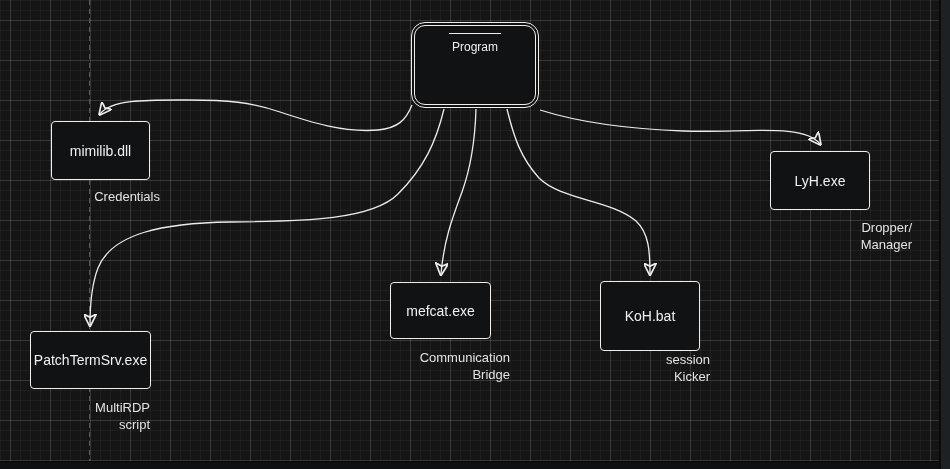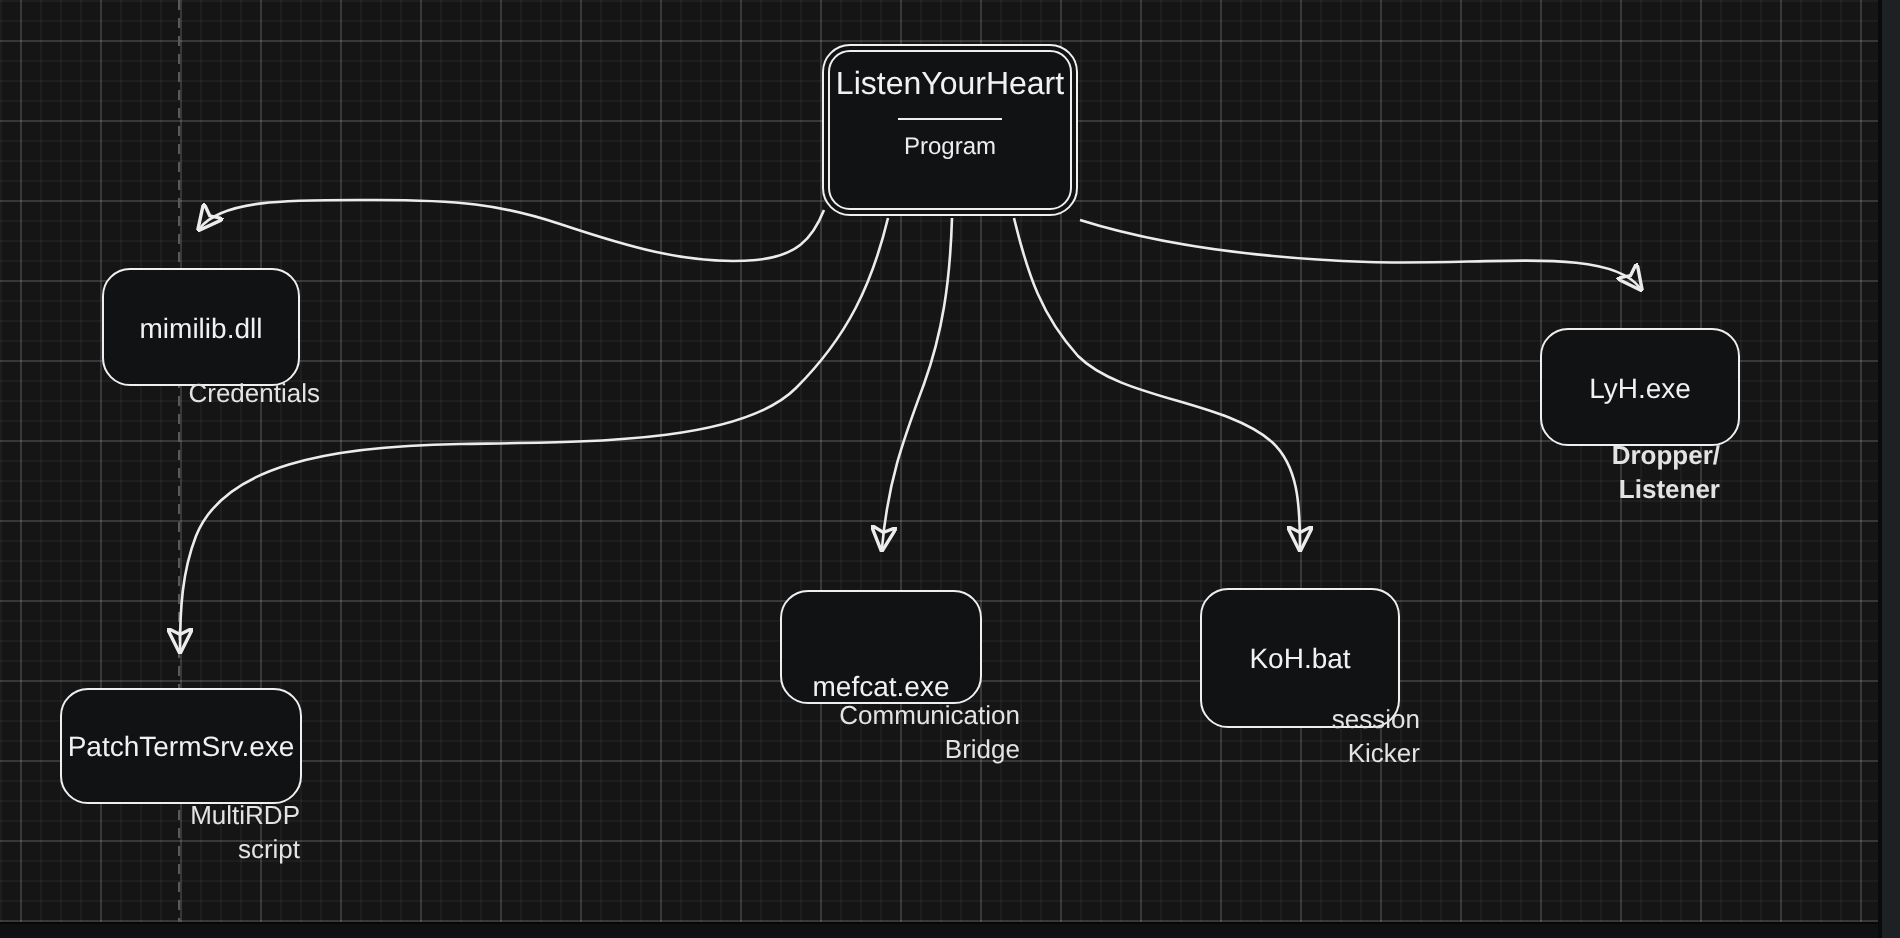--- a/index.html
+++ b/index.html
@@ -21,23 +21,23 @@
     background-size:40px 40px,40px 40px,10px 10px,10px 10px;
     background-position:0 20px,10px 0,0 0,0 0;
   }
   .page-guide{
     position:absolute;left:89px;top:0;width:1px;height:461px;
     background:repeating-linear-gradient(to bottom,#565b60 0 5px,transparent 5px 9px);
   }
   svg.edges{position:absolute;left:0;top:0;}
   svg.edges path{fill:none;stroke:#ececec;stroke-width:1.3px;}
   .node{
-    position:absolute;background:#111214;border:1px solid #efefef;border-radius:14px;
+    position:absolute;background:#111214;border:1px solid #efefef;border-radius:4px;
     display:flex;align-items:center;justify-content:center;
-    color:#f1f1f1;font-size:14px;margin-top:13px;
+    color:#f1f1f1;font-size:14px;
   }
   .root-node{
     position:absolute;left:411px;top:22px;width:128px;height:86px;
     background:#111214;border:1px solid #efefef;border-radius:14px;
   }
   .root-inner{
     position:absolute;left:2px;top:2px;right:2px;bottom:2px;
     border:1px solid #efefef;border-radius:11px;
     color:#f1f1f1;text-align:center;
   }
@@ -73,55 +73,54 @@
     </defs>
     <path d="M 412 105 C 406 120 398 128 378 130 C 344 133 310 122 280 112 C 250 102 228 100 188 100 C 148 100 112 99 100 114" marker-end="url(#arrow)"></path>
     <path d="M 540 110 C 578 122 628 129 684 131 C 744 133 804 123 820 144" marker-end="url(#arrow)"></path>
     <path d="M 444 109 C 436 142 424 168 398 194 C 370 222 292 221 230 222 C 164 223 112 233 98 268 C 91 286 90 305 90 325" marker-end="url(#arrow)"></path>
     <path d="M 476 109 C 475 142 471 167 462 192 C 452 219 444 240 441 274" marker-end="url(#arrow)"></path>
     <path d="M 507 109 C 514 138 521 158 539 178 C 561 200 612 200 636 221 C 649 233 650 252 650 274" marker-end="url(#arrow)"></path>
   </svg>
 
   <div class="root-node">
     <div class="root-inner">
-      <div class="root-title">ListenYourHeart</div>
       <div class="root-divider"></div>
       <div class="root-sub">
         <div>Program</div>
       </div>
     </div>
   </div>
 
   <div class="node" style="left:51px;top:121px;width:99px;height:59px;">
     <span>mimilib.dll</span>
   </div>
 
   <div class="node" style="left:770px;top:151px;width:100px;height:59px;">
     <span>LyH.exe</span>
   </div>
 
-  <div class="node" style="left:390px;top:282px;width:101px;height:57px;align-items:flex-end;">
+  <div class="node" style="left:390px;top:282px;width:101px;height:57px;">
     <span>mefcat.exe</span>
   </div>
 
   <div class="node" style="left:600px;top:281px;width:100px;height:70px;">
     <span>KoH.bat</span>
   </div>
 
   <div class="node" style="left:30px;top:331px;width:121px;height:58px;">
     <span>PatchTermSrv.exe</span>
   </div>
 
   <div class="caption" style="left:40px;top:189px;width:120px;">
     <div>Credentials</div>
   </div>
 
-  <div class="caption" style="left:740px;top:220px;width:120px;font-weight:bold;">
+  <div class="caption" style="left:792px;top:220px;width:120px;">
     <div>Dropper/</div>
-    <div>Listener</div>
+    <div>Manager</div>
   </div>
 
   <div class="caption" style="left:370px;top:350px;width:140px;">
     <div>Communication</div>
     <div>Bridge</div>
   </div>
 
   <div class="caption" style="left:590px;top:352px;width:120px;">
     <div>session</div>
     <div>Kicker</div>

